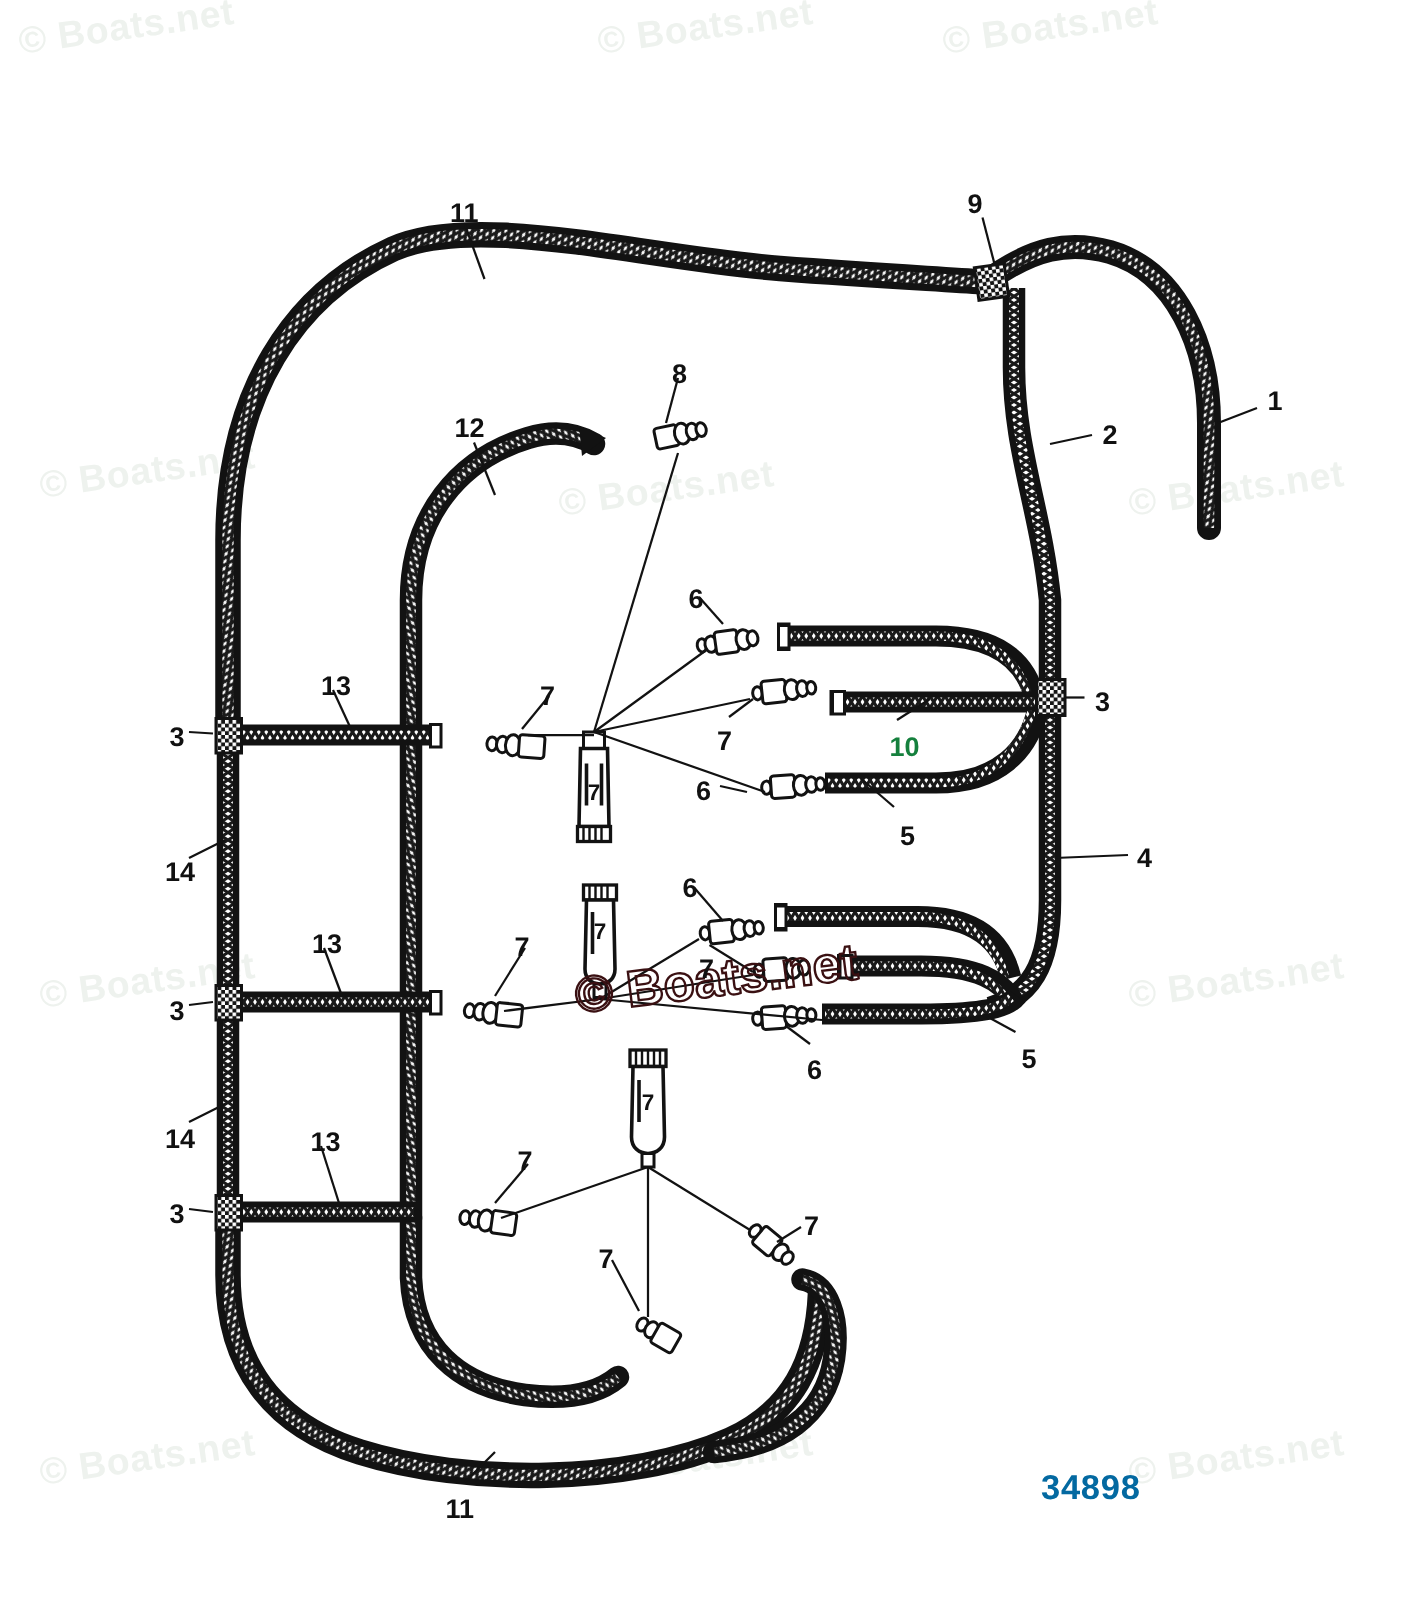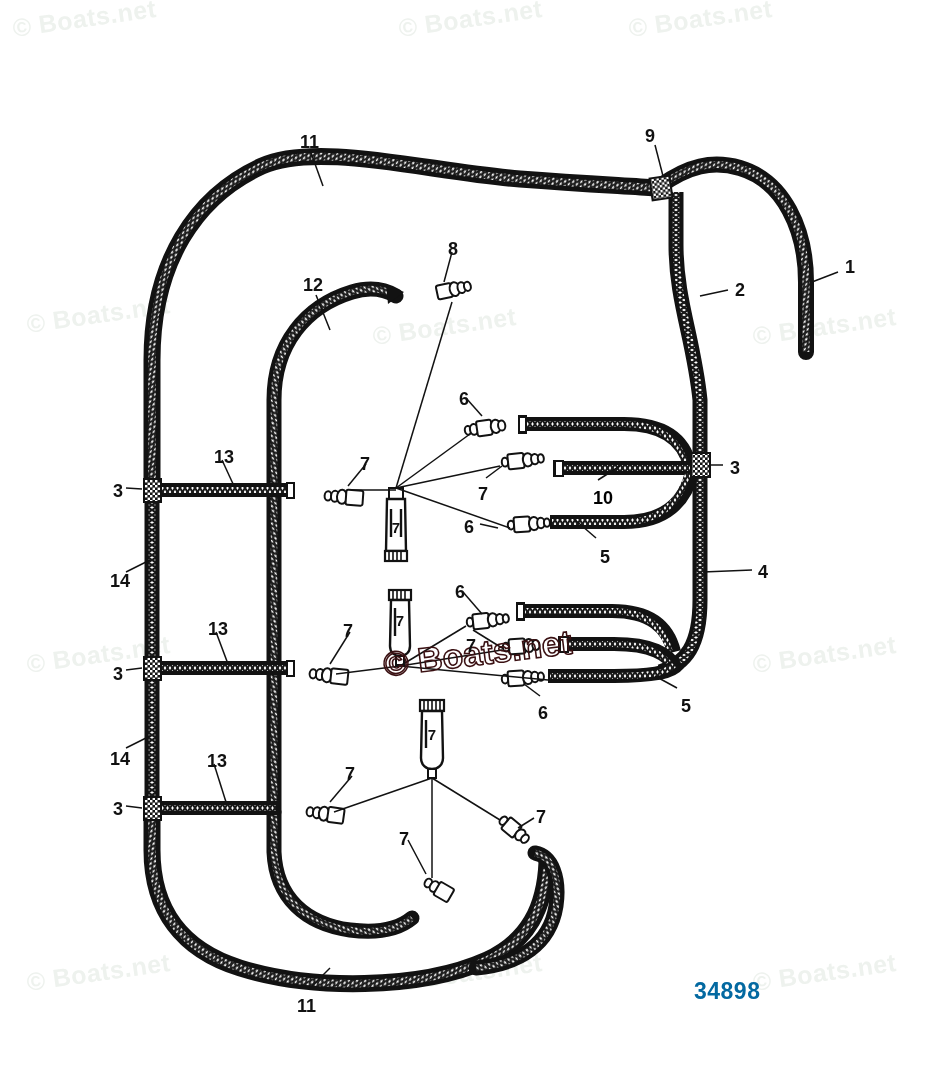--- a/index.html
+++ b/index.html
@@ -402,21 +402,21 @@
       <div class="calloutlabel" style="left: 538px; top: 704px; color: rgb(17, 17, 17);">6</div>
       <div class="calloutlabel" style="left: 360px; top: 455px; color: rgb(17, 17, 17);">7</div>
       <div class="calloutlabel" style="left: 478px; top: 485px; color: rgb(17, 17, 17);">7</div>
       <div class="calloutlabel" style="left: 343px; top: 622px; color: rgb(17, 17, 17);">7</div>
       <div class="calloutlabel" style="left: 466px; top: 637px; color: rgb(17, 17, 17);">7</div>
       <div class="calloutlabel" style="left: 345px; top: 765px; color: rgb(17, 17, 17);">7</div>
       <div class="calloutlabel" style="left: 399px; top: 830px; color: rgb(17, 17, 17);">7</div>
       <div class="calloutlabel" style="left: 536px; top: 808px; color: rgb(17, 17, 17);">7</div>
       <div class="calloutlabel" style="left: 448px; top: 240px; color: rgb(17, 17, 17);">8</div>
       <div class="calloutlabel" style="left: 645px; top: 127px; color: rgb(17, 17, 17);">9</div>
-      <div class="calloutlabel" style="left: 593px; top: 489px; color: #000000;">10</div>
+      <div class="calloutlabel" style="left: 593px; top: 489px; color: #15803d;">10</div>
       <div class="calloutlabel" style="left: 300px; top: 133px; color: rgb(17, 17, 17);">11</div>
       <div class="calloutlabel" style="left: 297px; top: 997px; color: rgb(17, 17, 17);">11</div>
       <div class="calloutlabel" style="left: 303px; top: 276px; color: rgb(17, 17, 17); text-align: right;">12</div>
       <div class="calloutlabel" style="left: 214px; top: 448px; color: rgb(17, 17, 17);">13</div>
       <div class="calloutlabel" style="left: 208px; top: 620px; color: rgb(17, 17, 17);">13</div>
       <div class="calloutlabel" style="left: 207px; top: 752px; color: rgb(17, 17, 17);">13</div>
       <div class="calloutlabel" style="left: 110px; top: 572px; color: rgb(17, 17, 17);">14</div>
       <div class="calloutlabel" style="left: 110px; top: 750px; color: rgb(17, 17, 17);">14</div>
     </div>
 

